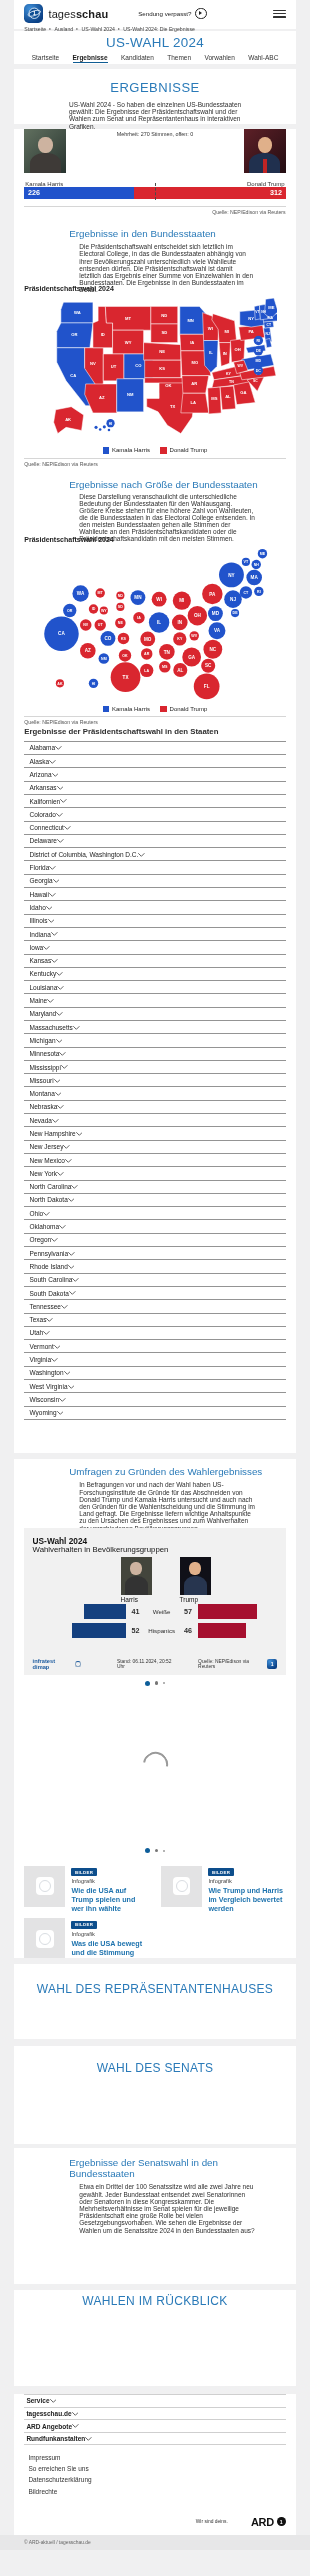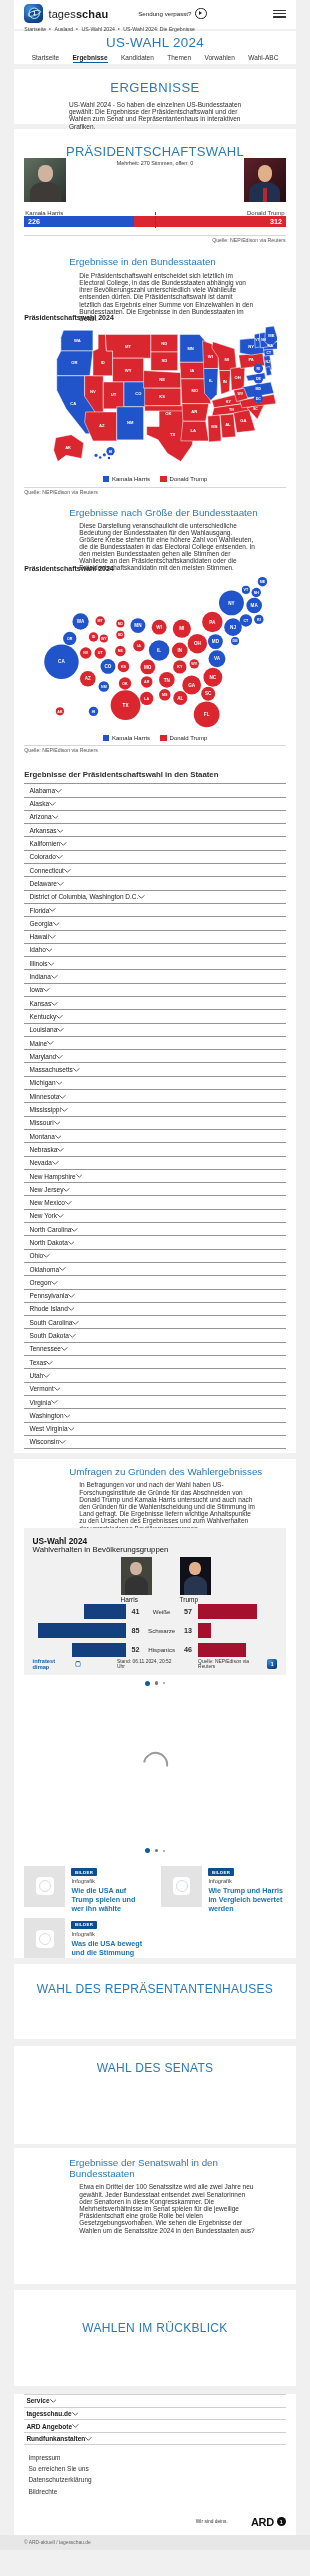--- a/index.html
+++ b/index.html
@@ -52,21 +52,21 @@
   .evbar .b.blue span{left:3.6px;} .evbar .b.red span{right:3.6px;}
   .maj-line{position:absolute;top:-4.1px;height:16.5px;border-left:1px dashed #4a4a4a;}
   .hr{border-top:0.5px solid #d6d6d6;margin-top:7.2px;}
   .src{font-size:5.2px;color:#555;margin-top:1.6px;height:6.7px;}
   .src.r{text-align:right;}
   .blue-head{margin-left:45px;font-size:9.8px;color:#2a7ab8;}
   .kicker{font-size:7px;font-weight:bold;color:#1d1d1d;margin-top:6.2px;height:8.3px;}
   .mapwrap{display:block;margin:4.1px auto 0;}
   .legend{display:flex;justify-content:center;align-items:center;gap:10.3px;font-size:6px;margin-top:4.1px;height:7.2px;color:#1d1d1d;}
   .legend .sw{display:inline-block;width:6.2px;height:6.2px;margin-right:3.1px;vertical-align:-1px;}
-  .list-head{font-size:7.8px;font-weight:bold;margin-top:16px;height:9.3px;}
+  .list-head{font-size:7.8px;font-weight:bold;margin-top:2px;height:9.3px;}
   .acc{margin-top:4.1px;border-top:0.5px solid #949494;}
   .acc-row{height:13.3px;box-sizing:border-box;border-bottom:0.5px solid #949494;display:flex;align-items:center;padding:0 5.2px;font-size:6.5px;color:#222;cursor:pointer;}
   .acc-row svg{margin-left:auto;}
   
   #card-polls{height:499px;margin-bottom:6.7px;overflow:hidden;}
   #card-polls .blue-head{margin-top:7.2px;height:11.4px;}
   #card-polls .prose{margin-top:4.1px;}
   .widget{margin-top:4.1px;background:#f1f1f1;height:147px;box-sizing:border-box;padding:7.2px 8.3px;position:relative;}
   .w-title{font-size:8.3px;font-weight:bold;color:#141414;height:9.3px;}
   .w-sub{font-size:7.8px;color:#141414;height:10.3px;}
@@ -108,21 +108,21 @@
   
   #card-house{height:75px;margin-bottom:6.7px;}
   #card-house .big2{padding-top:18px;}
   #card-senate{height:98px;margin-bottom:4px;}
   #card-senate .big2{padding-top:14.5px;}
   .big2{text-align:center;font-size:12px;color:#2a7ab8;letter-spacing:0.3px;}
   #card-senate-results{height:136px;margin-bottom:5.7px;overflow:hidden;}
   #card-senate-results .blue-head{margin-top:9.3px;}
   #card-senate-results .prose{margin-top:4.1px;}
   #card-review{height:96px;margin-bottom:7.2px;}
-  #card-review .big2{padding-top:31px;}
+  #card-review .big2{padding-top:4px;}
   
   #card-footer{height:141px;position:relative;}
   .f-acc{margin-top:8.3px;border-top:0.5px solid #cfcfcf;}
   .f-row{height:12.6px;box-sizing:border-box;border-bottom:0.5px solid #cfcfcf;display:flex;align-items:center;padding:0 2.1px;font-size:6.5px;font-weight:bold;color:#222;cursor:pointer;}
   .f-row svg{margin-left:auto;}
   .f-links{margin-top:6.2px;}
   .f-link{height:11.3px;display:flex;align-items:center;padding:0 4.1px;font-size:6.5px;color:#333;cursor:pointer;}
   .ardlogo{position:absolute;right:10.3px;bottom:7.2px;display:flex;align-items:center;gap:3.1px;}
   .ard-claim{font-size:4.9px;color:#333;}
   .ard-word{font-size:11px;font-weight:bold;color:#111;letter-spacing:-0.3px;margin-left:20px;}
@@ -177,21 +177,20 @@
         <div class="tab">Wahl-ABC</div>
       </div>
   </div>
 
   <div class="card" id="card-intro">
     <div class="big-head">ERGEBNISSE</div>
     <div class="prose">US-Wahl 2024 - So haben die einzelnen US-Bundesstaaten gewählt: Die Ergebnisse der Präsidentschaftswahl und der Wahlen zum Senat und Repräsentantenhaus in interaktiven Grafiken.</div>
   </div>
 
   <div class="card pad" id="card-president">
-    <div class="sec-head">PRÄSIDENTSCHAFTSWAHL</div>
     <div class="cands">
       <div class="maj-note">Mehrheit: 270 Stimmen, offen: 0</div>
       <div class="photo ph-harris">
           <span class="head"></span>
           <span class="body"></span>
         </div>
       <div class="photo ph-trump">
           <span class="head"></span>
           <span class="body"></span>
           <span class="tie"></span>
@@ -777,27 +776,20 @@
       </div>
       <div class="w-rows" id="w-rows">
           <div class="w-row">
             <div class="bl" style="width: 42px; background: rgb(20, 64, 127);"></div>
             <div class="vl">41</div>
             <div class="grp">Weiße</div>
             <div class="vl">57</div>
             <div class="br" style="width: 59px; background: rgb(166, 16, 47);"></div>
           </div>
           <div class="w-row">
-            <div class="bl" style="width: 88px; background: rgb(20, 64, 127);"></div>
-            <div class="vl">85</div>
-            <div class="grp">Schwarze</div>
-            <div class="vl">13</div>
-            <div class="br" style="width: 13.4px; background: rgb(166, 16, 47);"></div>
-          </div>
-          <div class="w-row">
             <div class="bl" style="width: 54px; background: rgb(20, 64, 127);"></div>
             <div class="vl">52</div>
             <div class="grp">Hispanics</div>
             <div class="vl">46</div>
             <div class="br" style="width: 48px; background: rgb(166, 16, 47);"></div>
           </div>
         </div>
       <div class="w-foot">
         <span class="provider">
             <span>infratest dimap</span>

